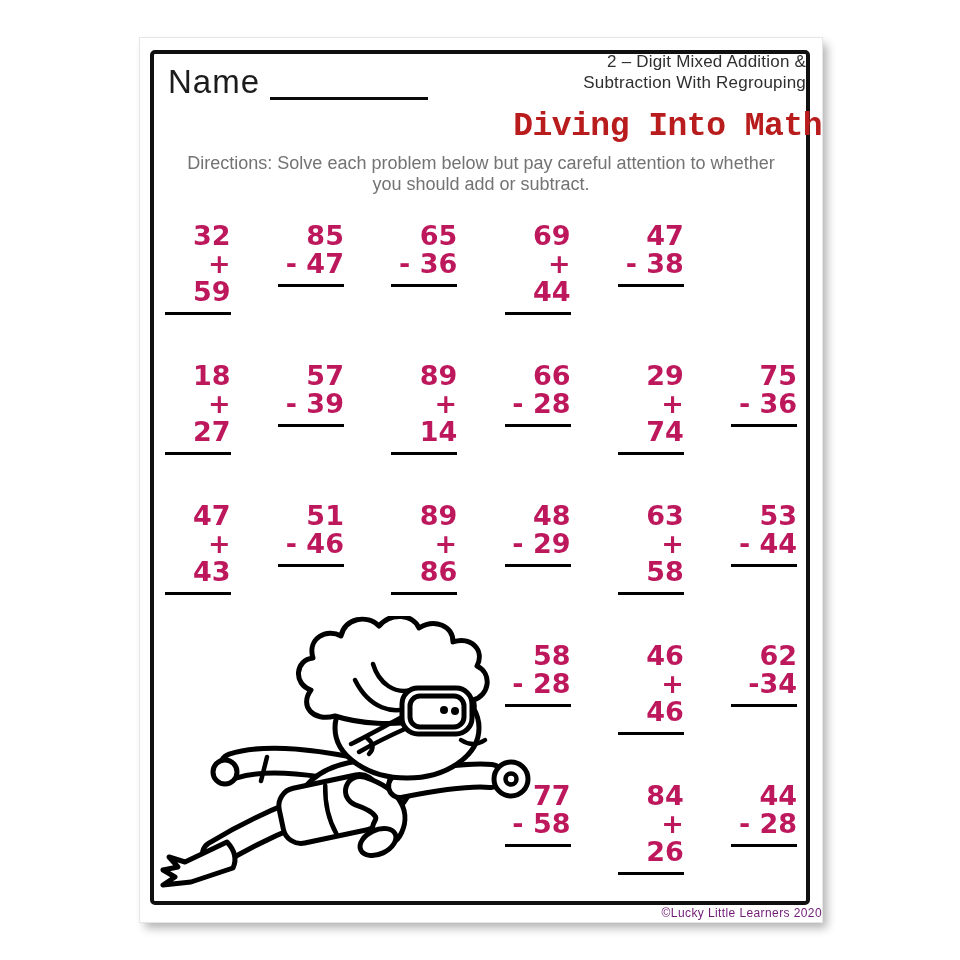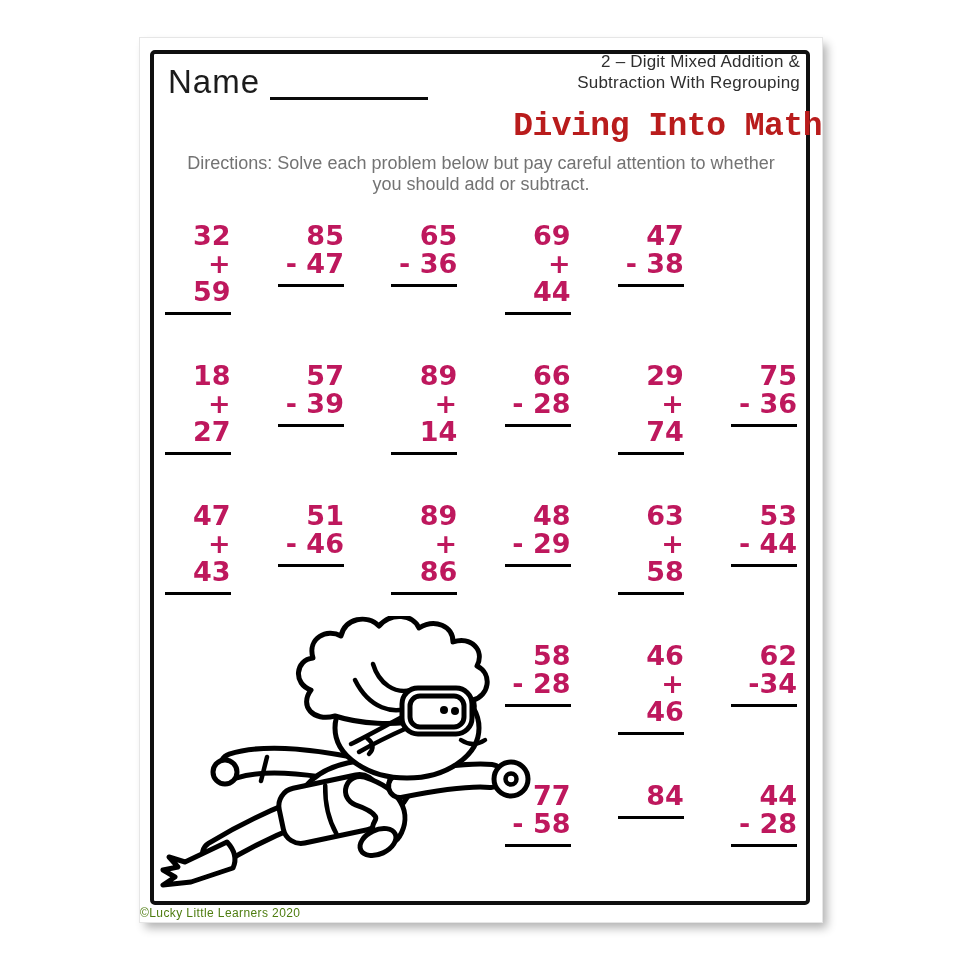--- a/index.html
+++ b/index.html
@@ -14,36 +14,36 @@
     box-shadow:0 0 0 1px #e6e6e6, 5px 6px 9px rgba(0,0,0,0.30);
   }
   .borderbox {
     position:absolute; left:10px; top:12px; width:660px; height:855px;
     box-sizing:border-box; border:4px solid #101010; border-radius:5px;
   }
   
   .name-row { position:absolute; left:12px; top:26px; display:flex; align-items:flex-end;margin-left:16px; }
   .name-label { font-size:33px; font-weight:400; color:#1c1c1c; letter-spacing:1px; line-height:36px; }
   .name-line { width:158px; height:30px; border-bottom:3.5px solid #0a0a0a; margin-left:10px; }
-  .topic { position:absolute; right:22px; top:13px; text-align:right; font-size:17px; line-height:21px; color:#2f2f2f; letter-spacing:0.2px; }
+  .topic { position:absolute; right:16px; top:13px; text-align:right; font-size:17px; line-height:21px; color:#2f2f2f; letter-spacing:0.2px; }
   .title { position:absolute; left:0; right:0; top:70px; text-align:right;
            font-family:Liberation Mono, monospace; font-weight:800; font-size:33px; letter-spacing:-0.5px; color:#b91c1c; }
   .directions { position:absolute; left:0; right:0; top:115px; text-align:center;
                 font-size:18px; line-height:21px; color:#737373; }
   
   .prob-row { position:absolute; left:1px; width:680px; display:flex; }
   .row1{top:184px} .row2{top:324px} .row3{top:464px} .row4{top:604px} .row5{top:744px}
   .prob-slot { width:113.3px; display:flex; justify-content:center; }
   .prob { width:66px; text-align:right;
           font-family:"DejaVu Sans", sans-serif; font-weight:800;
           font-size:27px; line-height:28px; color:#be185d; }
   .prob-line { border-top:3.5px solid #000; margin-top:6px; }
   
-  .credit { position:absolute; left:0; right:0; top:868px; text-align:left;
-            font-size:12px; color:#4d7c0f; letter-spacing:0.4px; }
+  .credit { position:absolute; left:0; right:0; top:868px; text-align:right;
+            font-size:12px; color:#701a75; letter-spacing:0.4px; }
   
   .diver { position:absolute; left:15px; top:578px; width:390px; height:272px; }
   .ink { fill:#ffffff; stroke:#000; stroke-width:5; stroke-linejoin:round; stroke-linecap:round; }
   .line { fill:none; stroke:#000; stroke-width:4.5; stroke-linecap:round; }
   .tubeA { fill:none; stroke:#000; stroke-linecap:round; }
   .tubeB { fill:none; stroke:#fff; stroke-linecap:round; }
 </style>
 </head>
 <body>
 
@@ -230,20 +230,21 @@
       <div class="prob-slot">
           <div class="prob">
         <div>77</div>
         <div>- 58</div>
         <div class="prob-line"></div>
       </div>
         </div>
       <div class="prob-slot">
           <div class="prob">
         <div>84</div>
+        <div>+ 26</div>
         <div class="prob-line"></div>
       </div>
         </div>
       <div class="prob-slot">
           <div class="prob">
         <div>44</div>
         <div>- 28</div>
         <div class="prob-line"></div>
       </div>
         </div>

